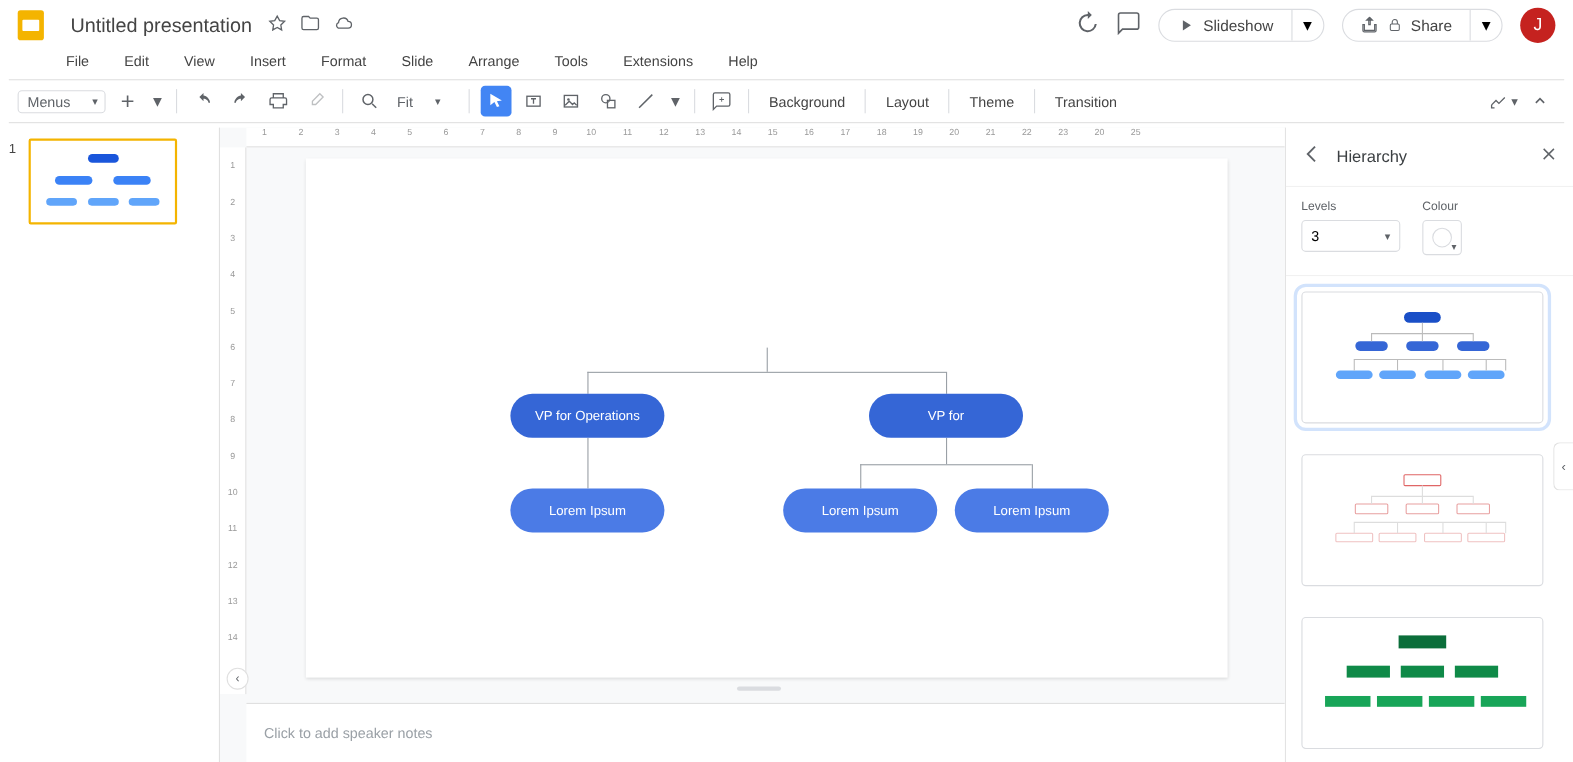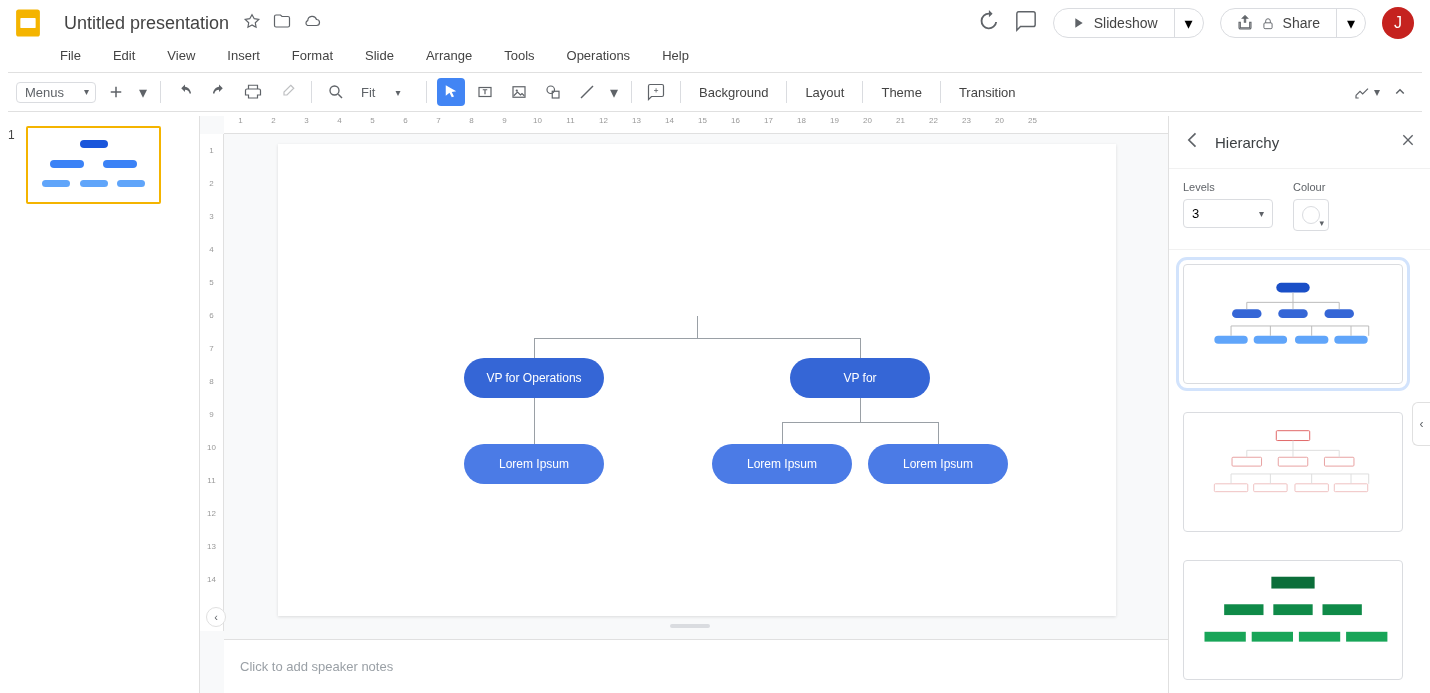--- a/index.html
+++ b/index.html
@@ -12,21 +12,21 @@
 .title-area { display: flex; flex-direction: column; flex: 1; }
 .doc-title-row { display: flex; align-items: center; gap: 10px; padding-left: 4px; }
 .doc-title { font-size: 18px; color: #444; padding: 2px 4px; }
 .title-icons { display: flex; gap: 12px; align-items: center; color: #5f6368; }
 .title-icons svg { width: 18px; height: 18px; fill: #5f6368; }
 .right-title { display: flex; align-items: center; gap: 16px; margin-left: auto; padding-right: 8px; }
 .history-icon svg { width: 22px; height: 22px; fill:#5f6368;}
 .comment-icon svg { width: 22px; height: 22px; fill:#5f6368;}
 .slideshow-btn { display:flex; align-items:center; gap:8px; border:1px solid #dadce0; border-radius: 18px; padding:6px 16px; font-size:14px; color:#444; cursor:pointer;}
 .slideshow-split { border-left:1px solid #dadce0; padding-left:10px; display:flex; align-items:center;}
-.share-btn { display:flex; align-items:flex-end; gap:8px; border:1px solid #dadce0; border-radius:18px; padding:6px 16px; font-size:14px; color:#444; cursor:pointer;}
+.share-btn { display:flex; align-items:center; gap:8px; border:1px solid #dadce0; border-radius:18px; padding:6px 16px; font-size:14px; color:#444; cursor:pointer;}
 .avatar { width:32px; height:32px; border-radius:50%; background:#c5221f; color:#fff; display:flex; align-items:center; justify-content:center; font-weight:500; font-size:16px;}
 
 
 .menu-bar { display:flex; gap:16px; padding: 0 8px 0 52px; height: 26px; align-items: center; font-size:13px; color:#444;}
 .menu-bar span { padding: 4px 8px; border-radius: 4px; cursor:pointer;}
 
 
 .toolbar { height: 40px; background:#fff; border-top:1px solid #e0e0e0; border-bottom:1px solid #e0e0e0; margin:4px 8px 0 8px; border-radius:0; display:flex; align-items:center; padding: 0 8px; gap:6px;}
 .tbtn { width:28px; height:28px; display:flex; align-items:center; justify-content:center; border-radius:4px; cursor:pointer; color:#5f6368;}
 .tbtn svg{ width:18px; height:18px; fill:#5f6368;}
@@ -169,21 +169,21 @@
 
 <div class="menu-bar">
   <span>File</span>
   <span>Edit</span>
   <span>View</span>
   <span>Insert</span>
   <span>Format</span>
   <span>Slide</span>
   <span>Arrange</span>
   <span>Tools</span>
-  <span>Operations</span>
+  <span>Extensions</span>
   <span>Help</span>
 </div>
 
 <div class="toolbar">
   <div class="menus-box">Menus</div>
   <div class="tbtn">
       <svg viewBox="0 0 24 24">
         <path d="M11 5h2v14h-2zM5 11h14v2H5z"></path>
       </svg>
     </div>

